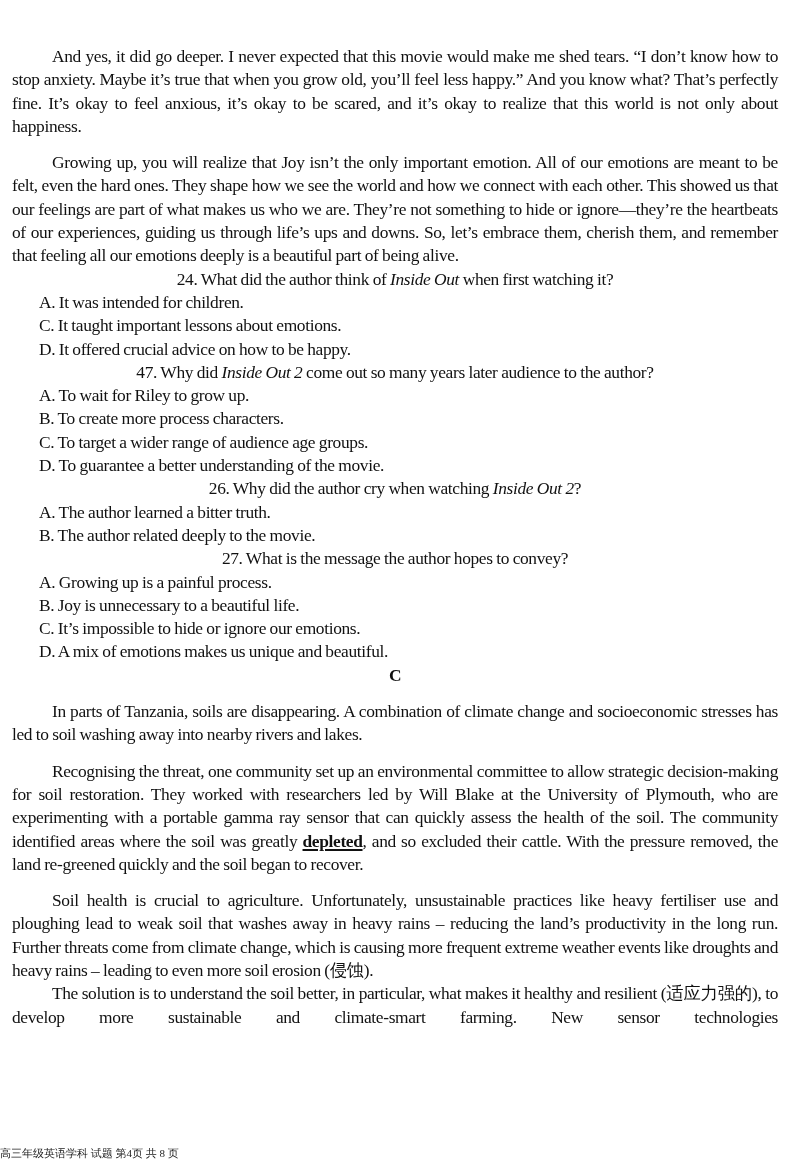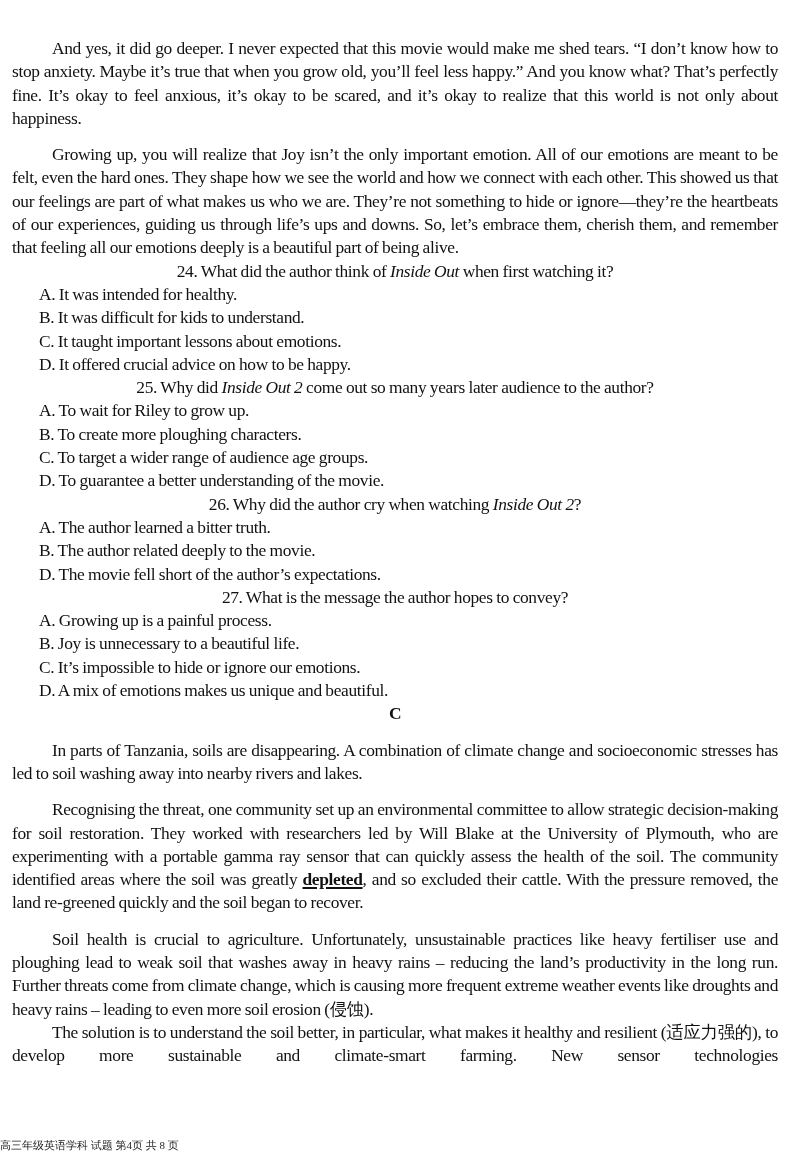--- a/index.html
+++ b/index.html
@@ -1,21 +1,21 @@
 <!DOCTYPE html>
 <html><head>
 <meta charset="utf-8">
 <style>
   html, body { margin: 0; padding: 0; background: #ffffff; }
   body {
     width: 800px; height: 1167px; overflow: hidden; position: relative;
     font-family: "Liberation Serif", "DejaVu Serif", serif;
     color: #111111;
   }
-  .page { position: absolute; left: 0; top: 0; width: 800px; height: 965px; font-family: Liberation Serif, serif; }
+  .page { position: absolute; left: 0; top: 8px; width: 800px; height: 965px; font-family: Liberation Serif, serif; }
   .content {
     position: absolute; left: 12px; top: 37px; width: 766px;
     font-size: 17.4px; line-height: 23.3px;
     letter-spacing: -0.35px; word-spacing: -0.4px;
   }
   .para { margin: 0; text-indent: 40px; text-align: justify; }
   .para.last-left { text-align-last: left; margin-top: 13px; }
   .question { margin: 0; text-align: center; white-space: nowrap; }
   .option { margin: 0; padding-left: 27px; white-space: nowrap; }
   .section-heading { margin: 0; text-align: center; font-weight: bold; font-size: 17.4px; }
@@ -30,39 +30,37 @@
 <body>
 
 <div class="page">
   <div class="content">
 
     <p class="para">And yes, it did go deeper. I never expected that this movie would make me shed tears. “I don’t know how to stop anxiety. Maybe it’s true that when you grow old, you’ll feel less happy.” And you know what? That’s perfectly fine. It’s okay to feel anxious, it’s okay to be scared, and it’s okay to realize that this world is not only about happiness.</p>
     <p class="para last-left">Growing up, you will realize that Joy isn’t the only important emotion. All of our emotions are meant to be felt, even the hard ones. They shape how we see the world and how we connect with each other. This showed us that our feelings are part of what makes us who we are. They’re not something to hide or ignore—they’re the heartbeats of our experiences, guiding us through life’s ups and downs. So, let’s embrace them, cherish them, and remember that feeling all our emotions deeply is a beautiful part of being alive.</p>
 
     <div>
       <p class="question"><span>24.</span><span> What did the author think of </span><i>Inside Out</i><span> when first watching it?</span></p>
-      <p class="option">A. It was intended for healthy.</p>
-      <p class="option">B. It was difficult for kids to understand.</p>
+      <p class="option">A. It was intended for children.</p>
       <p class="option">C. It taught important lessons about emotions.</p>
       <p class="option">D. It offered crucial advice on how to be happy.</p>
     </div>
 
     <div>
-      <p class="question"><span>25.</span><span> Why did </span><i>Inside Out 2</i><span> come out so many years later audience to the author?</span></p>
+      <p class="question"><span>47.</span><span> Why did </span><i>Inside Out 2</i><span> come out so many years later audience to the author?</span></p>
       <p class="option">A. To wait for Riley to grow up.</p>
-      <p class="option">B. To create more ploughing characters.</p>
+      <p class="option">B. To create more process characters.</p>
       <p class="option">C. To target a wider range of audience age groups.</p>
       <p class="option">D. To guarantee a better understanding of the movie.</p>
     </div>
 
     <div>
       <p class="question"><span>26.</span><span> Why did the author cry when watching </span><i>Inside Out 2</i><span>?</span></p>
       <p class="option">A. The author learned a bitter truth.</p>
       <p class="option">B. The author related deeply to the movie.</p>
-      <p class="option">D. The movie fell short of the author’s expectations.</p>
     </div>
 
     <div>
       <p class="question"><span>27.</span><span> What is the message the author hopes to convey?</span></p>
       <p class="option">A. Growing up is a painful process.</p>
       <p class="option">B. Joy is unnecessary to a beautiful life.</p>
       <p class="option">C. It’s impossible to hide or ignore our emotions.</p>
       <p class="option">D. A mix of emotions makes us unique and beautiful.</p>
     </div>
 

